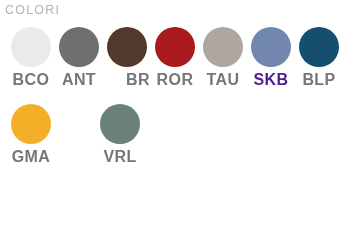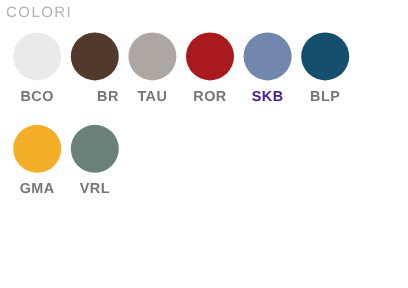--- a/index.html
+++ b/index.html
@@ -38,37 +38,38 @@
     width: 340px;
   }
   .swatch-row {
     display: flex;
     flex-direction: row;
     align-items: flex-start;
     padding-left: 7px;
   }
   .swatch-row.row-2 {
     margin-top: 17px;
+    gap: 41px;
   }
   .swatch-cell {
     width: 48px;
     display: flex;
     flex-direction: column;
     align-items: center;
     flex: 0 0 auto;
   }
   .swatch-dot {
     width: 40px;
     height: 40px;
     border-radius: 50%;
     display: block;
   }
   .swatch-code {
     margin-top: 6px;
-    font-size: 12px;
+    font-size: 16px;
     font-weight: 700;
     letter-spacing: 0.4px;
     color: #767676;
     line-height: 14px;
     white-space: nowrap;
   }
   .swatch-note {
     margin-top: 0px;
     font-size: 8.5px;
     font-weight: 400;
@@ -87,34 +88,38 @@
 
   <div class="swatch-rows">
 
     <div class="swatch-row row-1">
 
       <div class="swatch-cell">
         <span class="swatch-dot" style="background: rgb(234, 234, 234);"></span>
         <span class="swatch-code" style="color: rgb(118, 118, 118);">BCO</span>
       </div>
 
+      <div class="swatch-cell">
+        <span class="swatch-dot" style="background: rgb(110, 112, 109);"></span>
+        <span class="swatch-code" style="color: rgb(118, 118, 118);">ANT</span>
+      </div>
 
       <div class="swatch-cell">
         <span class="swatch-dot" style="background: rgb(81, 58, 43);"></span>
         <span class="swatch-code" style="color: rgb(118, 118, 118); margin-left: 22px;">BR</span>
       </div>
 
       <div class="swatch-cell">
-        <span class="swatch-dot" style="background: rgb(174, 166, 160);"></span>
-        <span class="swatch-code" style="color: rgb(118, 118, 118);">TAU</span>
+        <span class="swatch-dot" style="background: rgb(168, 26, 30);"></span>
+        <span class="swatch-code" style="color: rgb(118, 118, 118);">ROR</span>
       </div>
 
       <div class="swatch-cell">
-        <span class="swatch-dot" style="background: rgb(168, 26, 30);"></span>
-        <span class="swatch-code" style="color: rgb(118, 118, 118);">ROR</span>
+        <span class="swatch-dot" style="background: rgb(174, 166, 160);"></span>
+        <span class="swatch-code" style="color: rgb(118, 118, 118);">TAU</span>
       </div>
 
       <div class="swatch-cell">
         <span class="swatch-dot" style="background: rgb(114, 135, 173);"></span>
         <span class="swatch-code" style="color: #4c1d95;">SKB</span>
       </div>
 
       <div class="swatch-cell">
         <span class="swatch-dot" style="background: rgb(20, 79, 110);"></span>
         <span class="swatch-code" style="color: rgb(118, 118, 118); text-align: right;">BLP</span>

